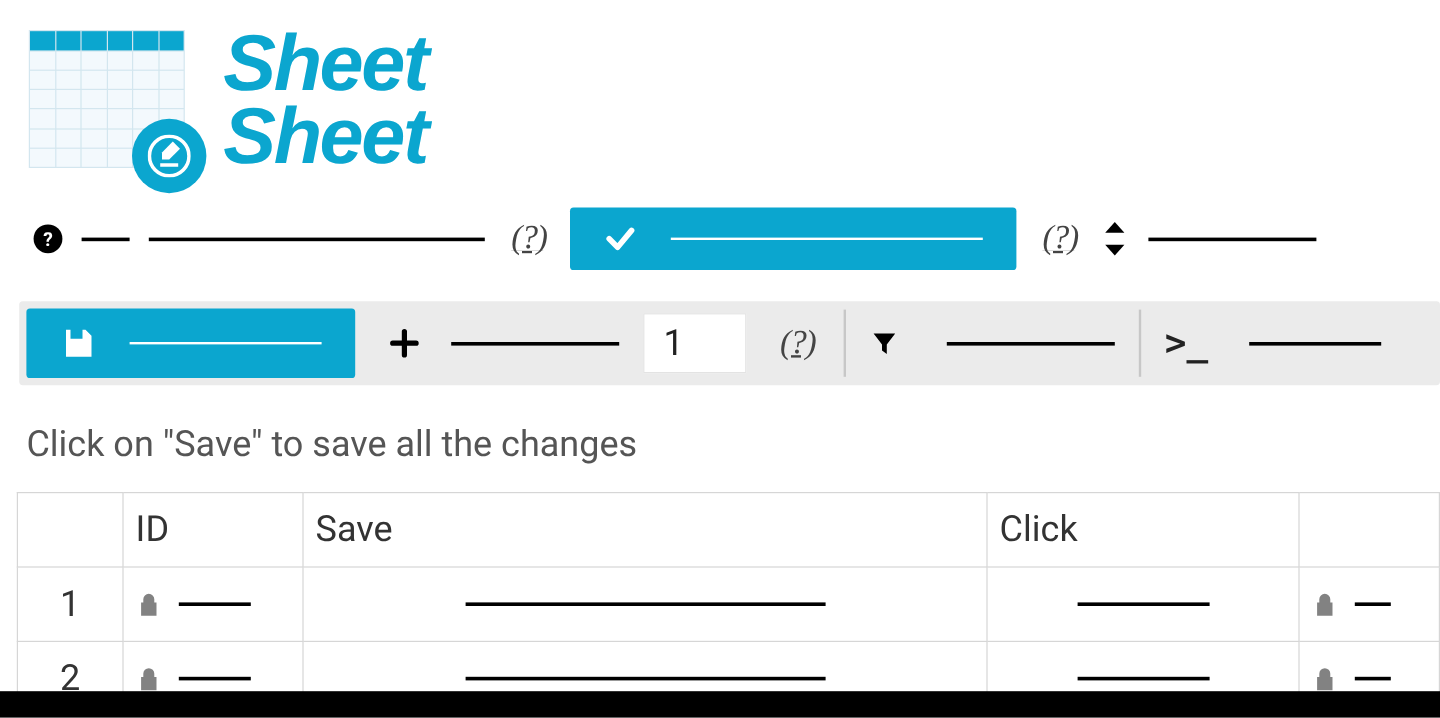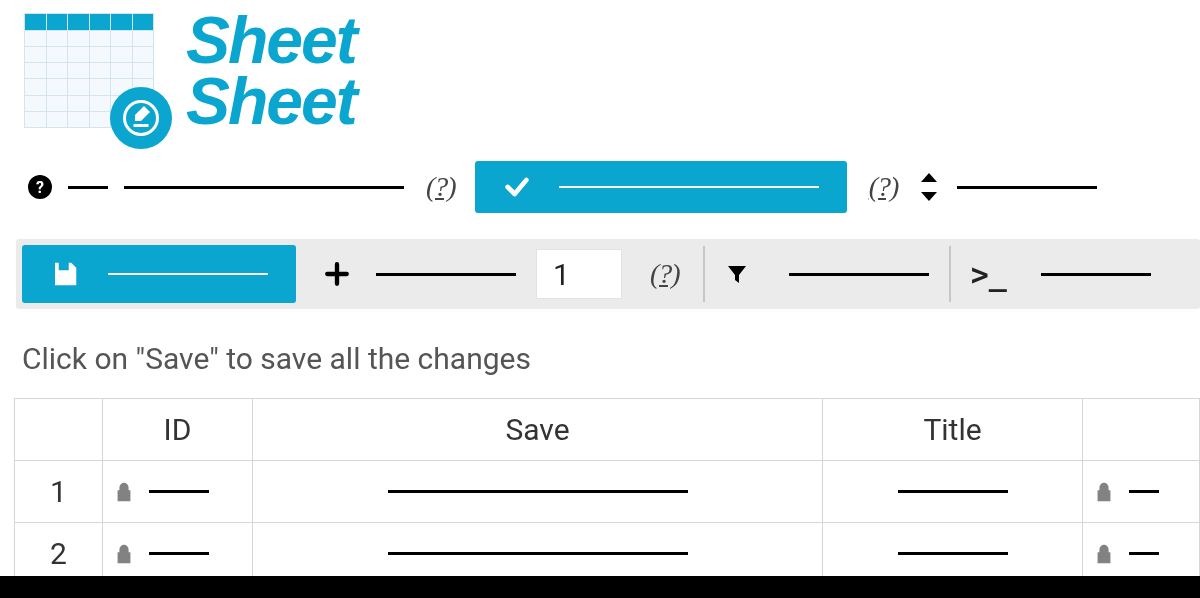--- a/index.html
+++ b/index.html
@@ -10,20 +10,21 @@
     color: #222;
     background: #ffffff;
     overflow: hidden;
   }
   
   .logo-wrap {
     display: flex;
     align-items: center;
     gap: 14px;
     padding: 10px 0 0 24px;
+    margin-top: 12px;
   }
   .logo-grid {
     width: 130px; height: 115px;
     position: relative;
     display: grid;
     grid-template-columns: repeat(6, 1fr);
     grid-template-rows: repeat(7, 1fr);
     gap: 1px;
     background: #d3e6ef;
     padding: 1px;
@@ -160,21 +161,21 @@
     font-size: 30px;
     font-weight: 400;
     color: #333;
     height: 62px;
     vertical-align: middle;
     text-align: left;
     padding: 0 10px;
     overflow:hidden;
     white-space:nowrap;
   }
-  .sheet th { text-align: center; font-weight: 400; }
+  .sheet th { font-weight: 400; }
   .sheet .col-rownum { width: 88px; text-align:center; }
   .sheet .col-id    { width: 150px; }
   .sheet .col-title { width: 570px; }
   .sheet .col-type  { width: 260px; }
   .sheet .rownum { text-align:center; }
   .sheet .locked-cell { display:flex; align-items:center; gap:14px; }
   .sheet .locked-cell.center { justify-content:center; }
   .lock-ico { width:22px; height:24px; display:block; fill:#828282; }
   .cell-blank { height:3px; background:#000; }
   .cell-blank.w60  { width:60px; }
@@ -318,21 +319,21 @@
       <col class="col-id">
       <col class="col-title">
       <col class="col-type">
       <col>
   </colgroup>
   <thead>
     <tr>
       <th></th>
       <th>ID</th>
       <th>Save</th>
-      <th>Title</th>
+      <th>Click</th>
       <th></th>
     </tr>
   </thead>
   <tbody>
     <tr>
       <td class="rownum">1</td>
       <td>
         <span class="locked-cell">
           <svg class="lock-ico" viewBox="0 0 24 24">
               <path d="M7 10 V7 a5 5 0 0 1 10 0 V10 M5 10 H19 V22 H5 Z"></path>

